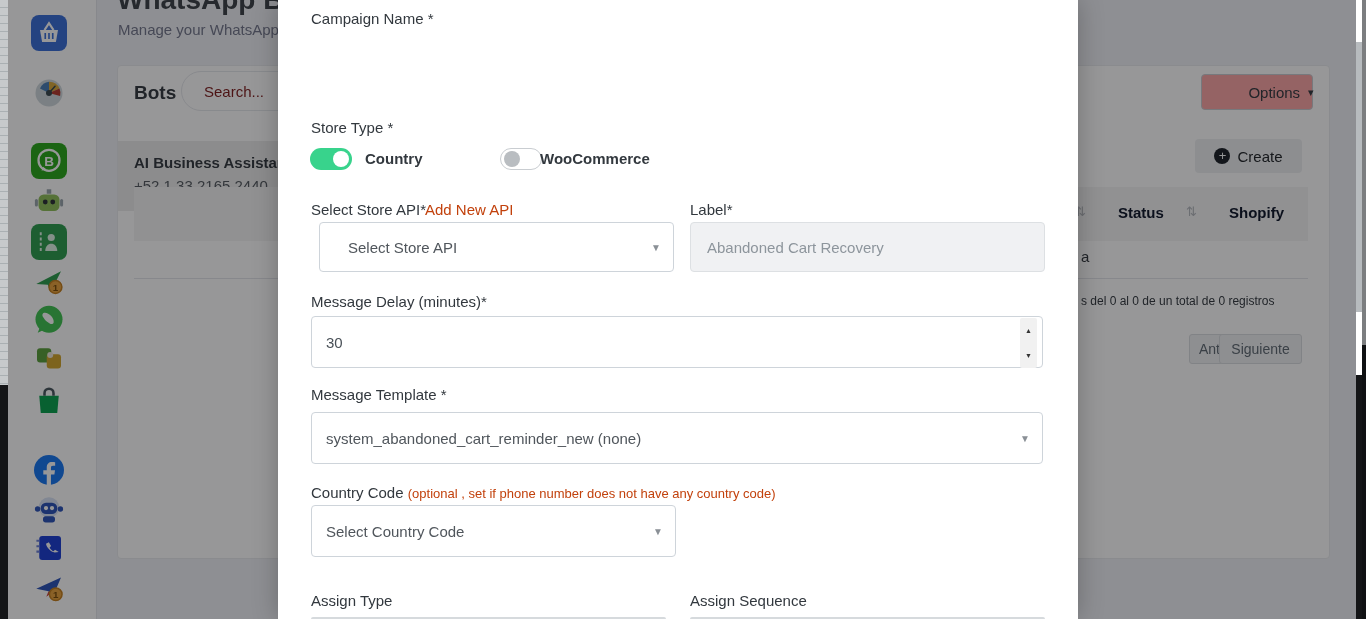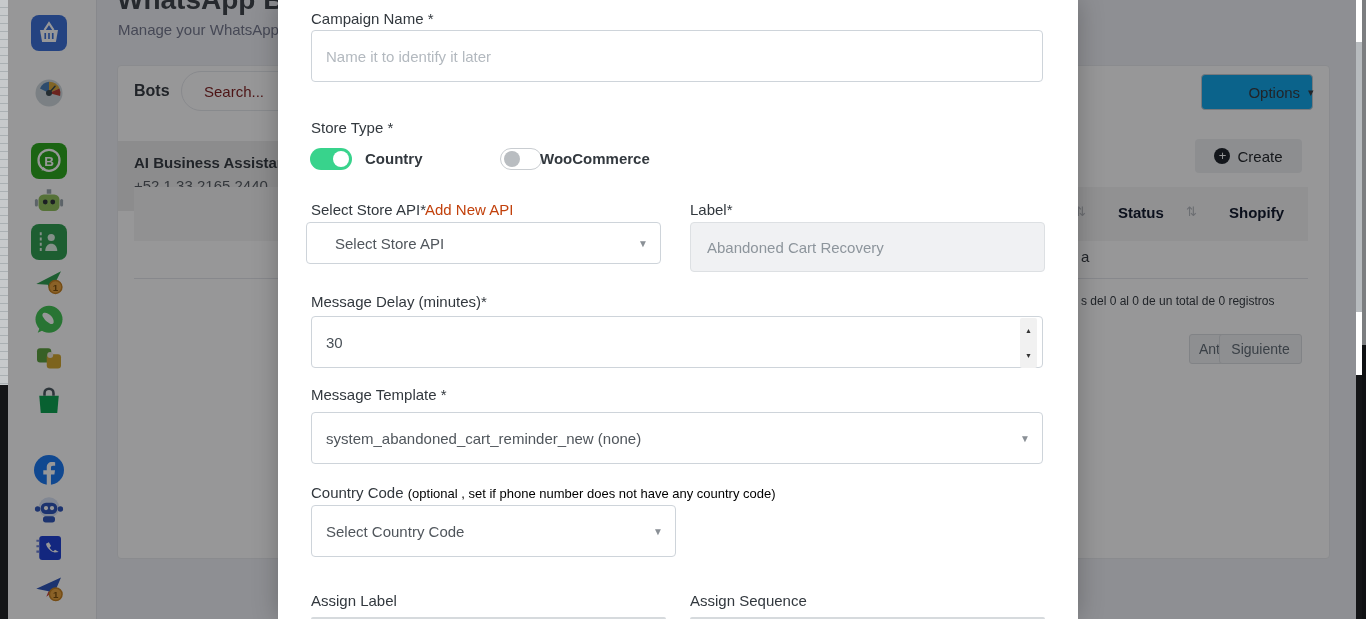--- a/index.html
+++ b/index.html
@@ -9,28 +9,28 @@
   
   .app { position:absolute; left:8px; top:0; width:1353px; height:619px; background:#f0f2f6; overflow:hidden; }
   .sidebar { position:absolute; left:0; top:0; width:89px; height:619px; background:#ffffff; border-right:1px solid #e4e6ea; }
   .sicon { position:absolute; left:23px; width:36px; height:36px; border-radius:8px; overflow:hidden; }
   .sicon svg { display:block; width:36px; height:36px; }
 
   .page-title { position:absolute; left:109px; top:-16px; font-size:28px; font-weight:700; color:#3d4349; white-space:nowrap; }
   .page-subtitle { position:absolute; left:110px; top:21px; font-size:15px; color:#74788d; white-space:nowrap; }
 
   .card { position:absolute; left:109px; top:65px; width:1213px; height:494px; background:#ffffff; border:1px solid #e8eaee; border-radius:4px; }
-  .bots-h { position:absolute; left:16px; top:16px; font-size:16px; font-weight:700; color:#343a40; }
+  .bots-h { position:absolute; left:16px; top:16px; font-size:19px; font-weight:700; color:#343a40; }
   .search-pill { position:absolute; left:63px; top:5px; width:300px; height:40px; border:1px solid #e6e8ec; border-radius:20px; background:#fff; display:flex; align-items:center; padding-left:22px; }
   .search-pill .ph { font-size:15px; color:#7f1d1d; }
   .bot-row { position:absolute; left:0; top:75px; width:520px; height:70px; background:#ececec; }
   .bot-name { position:absolute; left:16px; top:13px; font-size:15px; font-weight:700; color:#343a40; white-space:nowrap; }
   .bot-phone { position:absolute; left:16px; top:36px; font-size:15px; color:#555b61; white-space:nowrap; }
 
-  .options-btn { position:absolute; left:1083px; top:8px; width:112px; height:36px; background:#0ea5e9; border:1px solid #c8ccd0; border-radius:4px; font-size:15px; color:#343a40; font-family:inherit; display:flex; align-items:center; justify-content:center; gap:8px; cursor:pointer;padding-left:48px; }
+  .options-btn { position:absolute; left:1083px; top:8px; width:112px; height:36px; background:#fca5a5; border:1px solid #c8ccd0; border-radius:4px; font-size:15px; color:#343a40; font-family:inherit; display:flex; align-items:center; justify-content:center; gap:8px; cursor:pointer;padding-left:48px; }
   .options-btn .caret { font-size:11px; color:#343a40; }
   .create-btn { position:absolute; left:1077px; top:73px; width:107px; height:34px; background:#eef0f2; border:none; border-radius:4px; font-size:15px; color:#212529; font-family:inherit; display:flex; align-items:center; justify-content:center; gap:7px; cursor:pointer; }
   .plus-ic { width:16px; height:16px; border-radius:50%; background:#1c2228; color:#fff; font-size:13px; line-height:15px; text-align:center; display:inline-block; }
 
   .thead { position:absolute; left:16px; top:121px; width:1174px; height:54px; background:#f4f4f5; }
   .thead .sort { position:absolute; top:17px; font-size:13px; color:#b4b8bd; }
   .thead .sort.s1 { left:941px; }
   .thead .sort.s2 { left:1052px; }
   .thead .th { position:absolute; top:17px; font-size:15px; font-weight:700; color:#0f172a; }
   .thead .th.th1 { left:984px; }
@@ -42,21 +42,21 @@
   .pg { position:absolute; top:268px; height:30px; background:#f0f1f3; border:1px solid #dadde0; border-radius:3px; font-size:14px; color:#5f6a73; font-family:inherit; cursor:pointer; }
   .pg-prev { left:1071px; width:69px; }
   .pg-next { left:1101px; width:83px; }
 
   
   .overlay { position:absolute; inset:0; background:rgba(8,8,10,0.42); z-index:5; }
 
   
   .modal { position:absolute; left:278px; top:0; width:800px; height:619px; background:#ffffff; z-index:10; box-shadow:0 0 24px rgba(0,0,0,.25); }
   .lbl { position:absolute; font-size:15px; color:#32383e; white-space:nowrap; }
-  .lbl .note { font-size:13px; color:#000000; }
+  .lbl .note { font-size:13px; color:#c2410c; }
   .tinput { position:absolute; border:1px solid #ced4da; border-radius:4px; background:#fff; font-family:inherit; font-size:15px; color:#495057; padding:0 14px; }
   .tinput::placeholder { color:#b3b9bf; }
   .selbox { position:absolute; border:1px solid #ced4da; border-radius:4px; background:#fff; display:flex; align-items:center; padding:0 14px; font-size:15px; color:#50565c; }
   .selbox .caret { position:absolute; right:12px; font-size:10px; color:#8a9096; }
   .disbox { position:absolute; border:1px solid #dde0e3; border-radius:4px; background:#f0f1f3; display:flex; align-items:center; padding:0 16px; font-size:15px; color:#8d959c; }
   .link { position:absolute; font-size:15px; color:#c2410c; cursor:pointer; white-space:nowrap; }
 
   .tog-row { position:absolute; left:0; top:148px; width:100%; height:22px; }
   .switch { position:absolute; width:42px; height:22px; border-radius:11px; cursor:pointer; }
   .switch .knob { position:absolute; width:16px; height:16px; border-radius:50%; top:3px; }
@@ -234,37 +234,36 @@
       <button class="pg pg-prev">Anterior</button>
       <button class="pg pg-next">Siguiente</button>
     </section>
   </div>
 
   <div class="overlay"></div>
 
   <div class="modal">
 
     <div class="lbl" style="left:33px; top:10px;">Campaign Name *</div>
-    <input class="tinput" style="left: 33px; top: 30px; width: 732px; height: 52px;" placeholder="Name it to identify it later">
 
     <div class="lbl" style="left:33px; top:119px;">Store Type *</div>
     <div class="tog-row">
       <span class="switch sw1 on">
           <span class="knob"></span>
         </span>
       <span class="tog-lbl tl1">Country</span>
       <span class="switch sw2 off">
           <span class="knob"></span>
         </span>
       <span class="tog-lbl tl2">WooCommerce</span>
     </div>
 
     <div class="lbl" style="left:33px; top:201px;">Select Store API*</div>
     <span class="link" style="left:147px; top:201px;">Add New API</span>
-    <div class="selbox" style="left:28px; top:222px; width:355px; height:42px;padding-left:28px;">
+    <div class="selbox" style="left:41px; top:222px; width:355px; height:50px;padding-left:28px;">
       <span>Select Store API</span>
       <span class="caret">▼</span>
     </div>
 
     <div class="lbl" style="left:412px; top:201px;">Label*</div>
     <div class="disbox" style="left:412px; top:222px; width:355px; height:50px;">
       <span>Abandoned Cart Recovery</span>
     </div>
 
     <div class="lbl" style="left:33px; top:293px;">Message Delay (minutes)*</div>
@@ -284,21 +283,21 @@
 
     <div class="lbl" style="left:33px; top:484px;">
       <span>Country Code</span>
       <span class="note">(optional , set if phone number does not have any country code)</span>
     </div>
     <div class="selbox" style="left:33px; top:505px; width:365px; height:52px;">
       <span>Select Country Code</span>
       <span class="caret">▼</span>
     </div>
 
-    <div class="lbl" style="left:33px; top:592px;">Assign Label</div>
+    <div class="lbl" style="left:33px; top:592px;">Assign Type</div>
     <div class="lbl" style="left:412px; top:592px;">Assign Sequence</div>
     <div class="assign-line" style="left:33px;"></div>
     <div class="assign-line" style="left:412px;"></div>
   </div>
 
   <div class="edge-left"></div>
   <div class="scroll-track">
     <div class="scroll-thumb"></div>
   </div>
   <div class="scroll-below"></div>

